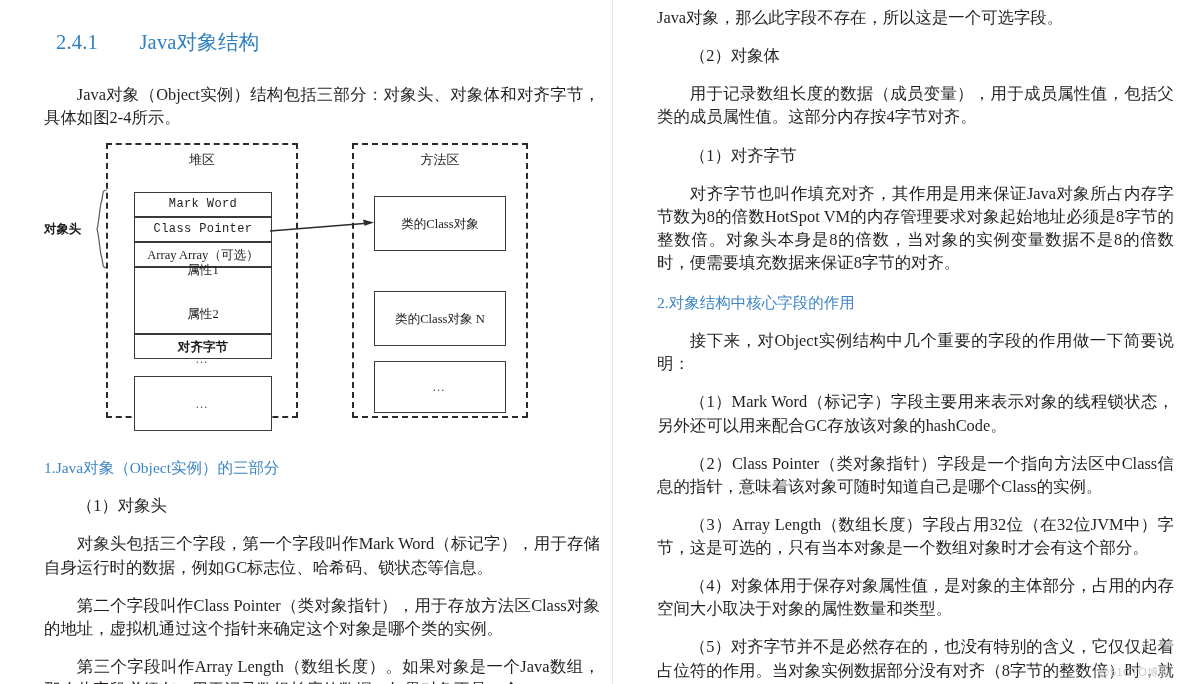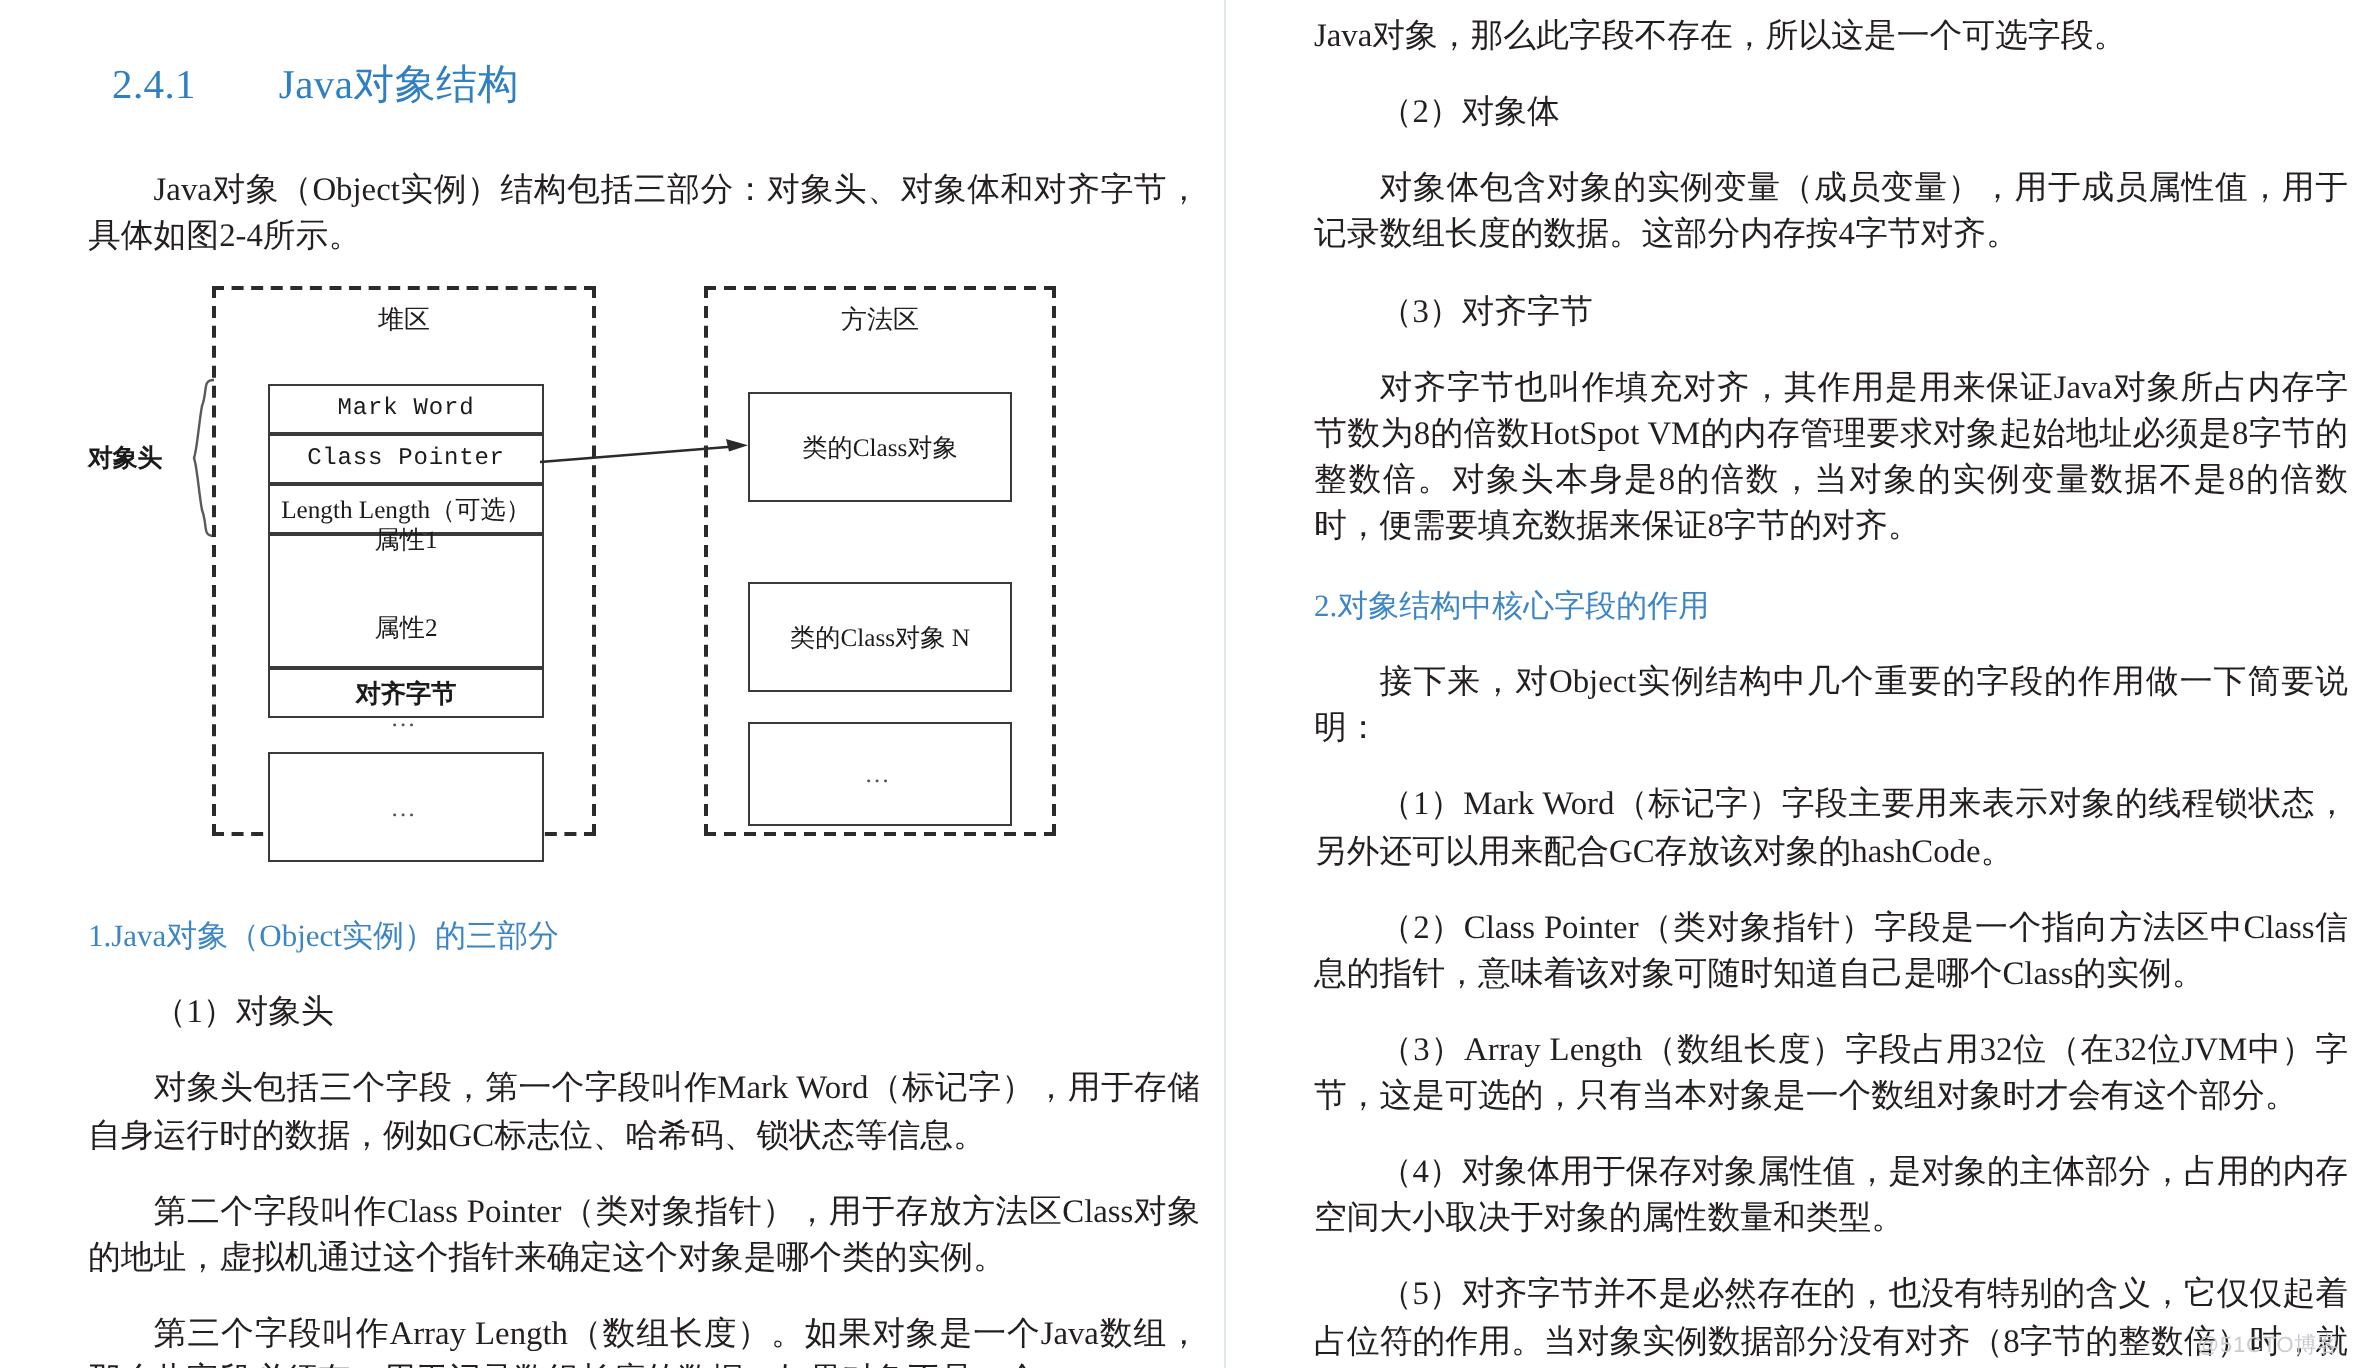--- a/index.html
+++ b/index.html
@@ -183,21 +183,21 @@
       <div class="region region-heap">
         <div class="region-label">堆区</div>
       </div>
 
       <div class="region region-meth">
         <div class="region-label">方法区</div>
       </div>
 
       <div class="cell cell-classptr mono-ish">Class Pointer</div>
       <div class="cell cell-markword mono-ish">Mark Word</div>
-      <div class="cell cell-arraylen">Length Length（可选）</div>
+      <div class="cell cell-arraylen">Array Array（可选）</div>
       <div class="cell cell-body">
         <div>属性1</div>
         <div>属性2</div>
         <div class="dots">…</div>
       </div>
       <div class="cell cell-padding">对齐字节</div>
       <div class="cell cell-heap-more dots">…</div>
 
       <div class="cell cell-classobj">类的Class对象</div>
       <div class="cell cell-classobjn">类的Class对象 N</div>
@@ -237,25 +237,25 @@
     <div style="height:6px"></div>
 
     <p class="body-text">Java对象，那么此字段不存在，所以这是一个可选字段。</p>
 
     <div class="gap-m"></div>
 
     <p class="body-text indent">（2）对象体</p>
 
     <div class="gap-m"></div>
 
-    <p class="body-text indent">对象体包含对象的实例变量（成员变量），用于成员属性值，用于记录数组长度的数据。这部分内存按4字节对齐。</p>
-
-    <div class="gap-m"></div>
-
-    <p class="body-text indent">（3）对齐字节</p>
+    <p class="body-text indent">用于记录数组长度的数据（成员变量），用于成员属性值，包括父类的成员属性值。这部分内存按4字节对齐。</p>
+
+    <div class="gap-m"></div>
+
+    <p class="body-text indent">（1）对齐字节</p>
 
     <div class="gap-m"></div>
 
     <p class="body-text indent">对齐字节也叫作填充对齐，其作用是用来保证Java对象所占内存字节数为8的倍数HotSpot VM的内存管理要求对象起始地址必须是8字节的整数倍。对象头本身是8的倍数，当对象的实例变量数据不是8的倍数时，便需要填充数据来保证8字节的对齐。</p>
 
     <div class="gap-l"></div>
 
     <div class="sub-heading">2.对象结构中核心字段的作用</div>
 
     <div class="gap-m"></div>

